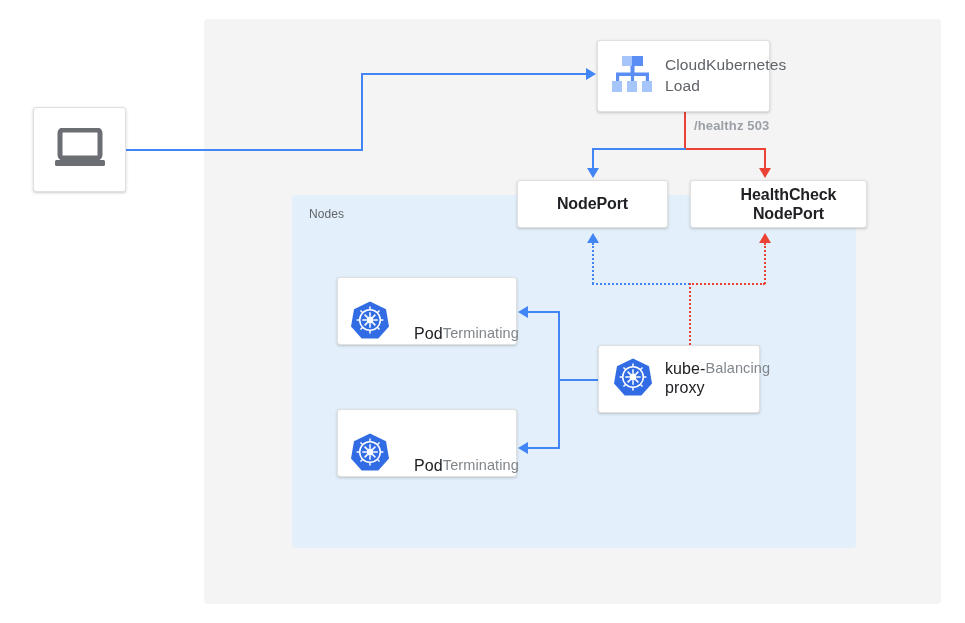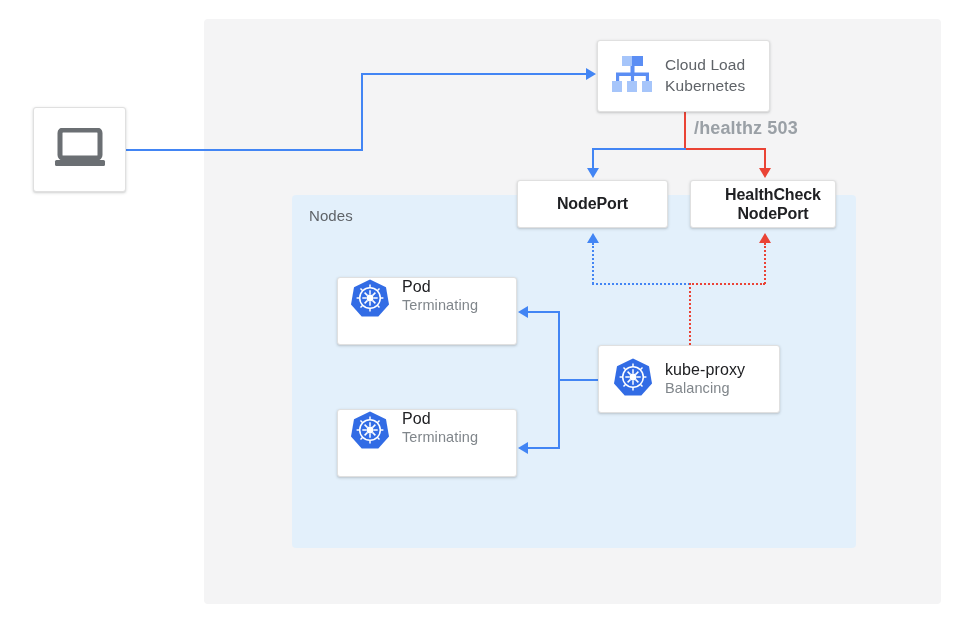--- a/index.html
+++ b/index.html
@@ -36,21 +36,21 @@
     top: 195px;
     width: 564px;
     height: 353px;
     background: #e3f0fb;
     border-radius: 4px;
   }
   .panel-nodes-label {
     position: absolute;
     left: 309px;
     top: 207px;
-    font-size: 15px;
+    font-size: 12px;
     color: #5f6368;
     letter-spacing: .1px;
   }
 
   
   .card {
     position: absolute;
     background: #ffffff;
     border: 1px solid #e0e0e0;
     border-radius: 3px;
@@ -81,50 +81,50 @@
   }
 
   
   .card-port {
     display: flex;
     align-items: center;
     justify-content: center;
     text-align: center;
   }
   .card-nodeport  { left: 517px; top: 180px; width: 151px; height: 48px; }
-  .card-hcnodeport{ left: 690px; top: 180px; width: 146px; height: 48px; padding-left: 20px; }
+  .card-hcnodeport{ left: 690px; top: 180px; width: 177px; height: 48px; padding-left: 20px; }
   .card-port .title {
     font-size: 16px;
     font-weight: bold;
     color: #202124;
     line-height: 1.2;
     letter-spacing: -.1px;
   }
 
   
   .card-pod {
     left: 337px;
     width: 180px; height: 68px;
-    display: flex; align-items: flex-start;
+    display: flex; align-items: flex-end;
     padding-left: 12px;
-    gap: 12px;
+    gap: 24px;
   }
   .card-pod-1 { top: 277px; }
   .card-pod-2 { top: 409px; }
 
   
   .card-kproxy {
     left: 598px; top: 345px;
-    width: 182px; height: 68px;
+    width: 162px; height: 68px;
     display: flex; align-items: center;
     padding-left: 14px;
     gap: 12px;
   }
 
-  .lbl-stack { display: flex; flex-direction: column; line-height: 1.18; }
+  .lbl-stack { display: flex; flex-direction: row; line-height: 1.18; }
   .lbl-main {
     font-size: 16px;
     color: #202124;
     letter-spacing: .1px;
   }
   .lbl-sub {
     font-size: 14.5px;
     color: #80868b;
     letter-spacing: .1px;
   }
@@ -150,21 +150,21 @@
   .arw-d.blue-f { border-left-color: transparent; border-right-color: transparent; border-bottom-color: transparent; }
   .arw-u.blue-f { border-left-color: transparent; border-right-color: transparent; border-top-color: transparent; }
   .arw.red-f { border-left-color: #ea4335; border-right-color: #ea4335; border-top-color: #ea4335; border-bottom-color: #ea4335; }
   .arw-d.red-f { border-left-color: transparent; border-right-color: transparent; border-bottom-color: transparent; }
   .arw-u.red-f { border-left-color: transparent; border-right-color: transparent; border-top-color: transparent; }
 
   
   .healthz-label {
     position: absolute;
     left: 694px; top: 118px;
-    font-size: 18px;
+    font-size: 13px;
     font-weight: bold;
     color: #9aa0a6;
     letter-spacing: .15px;
     white-space: nowrap;
   }
 </style>
 </head>
 <body>
 
 <div id="canvas">

